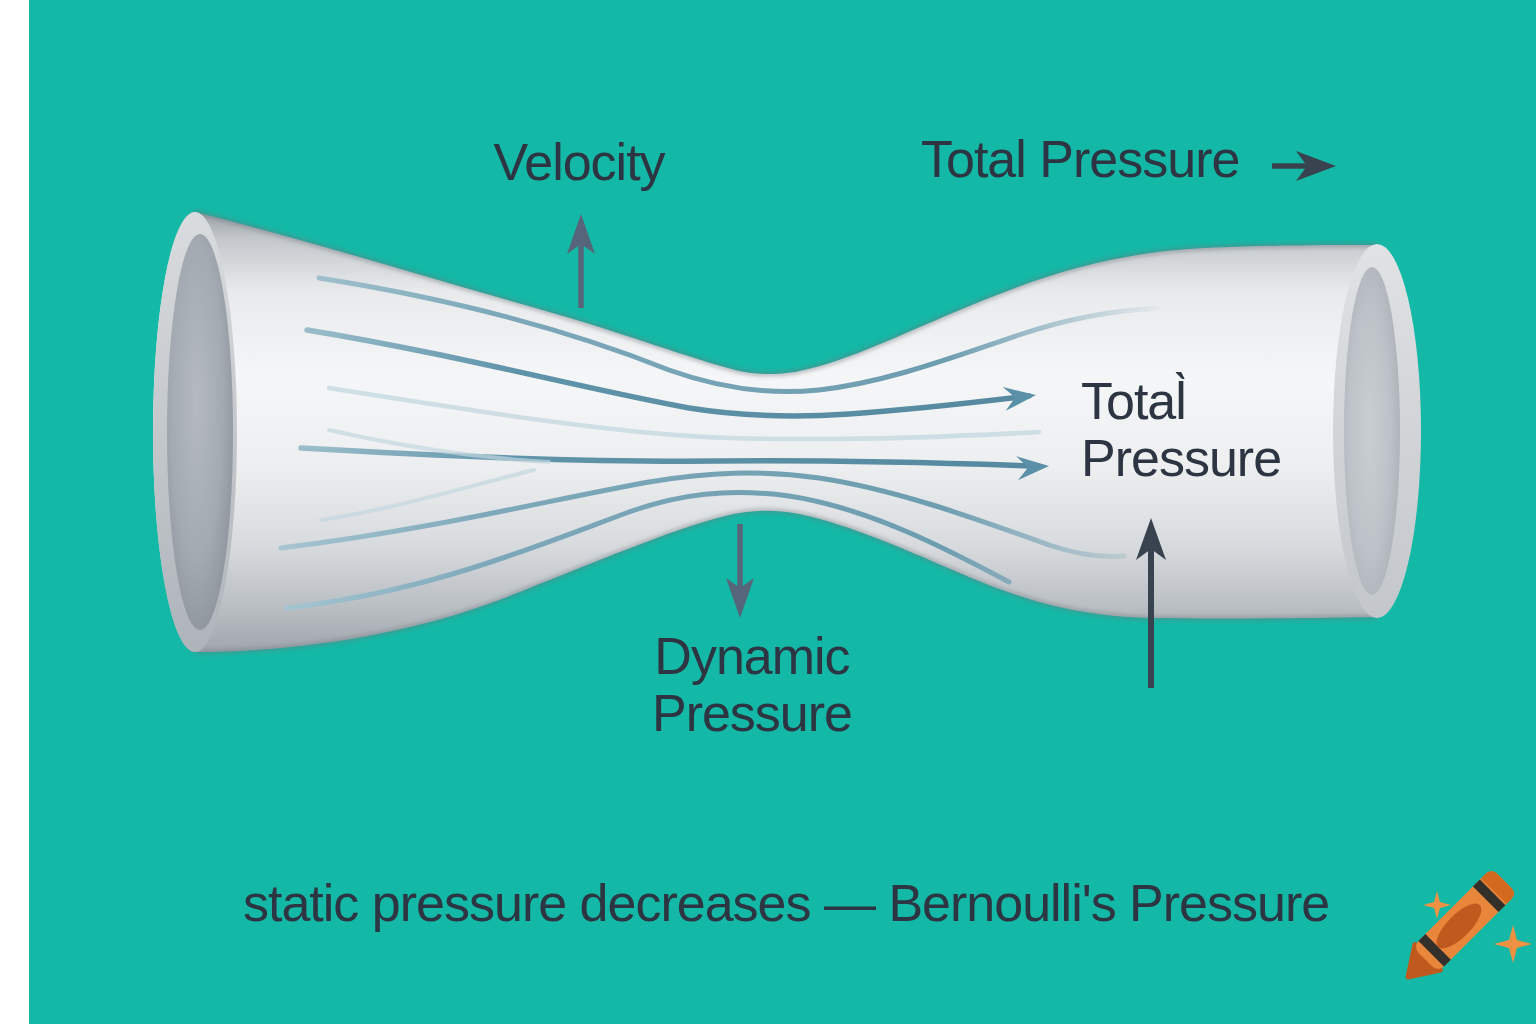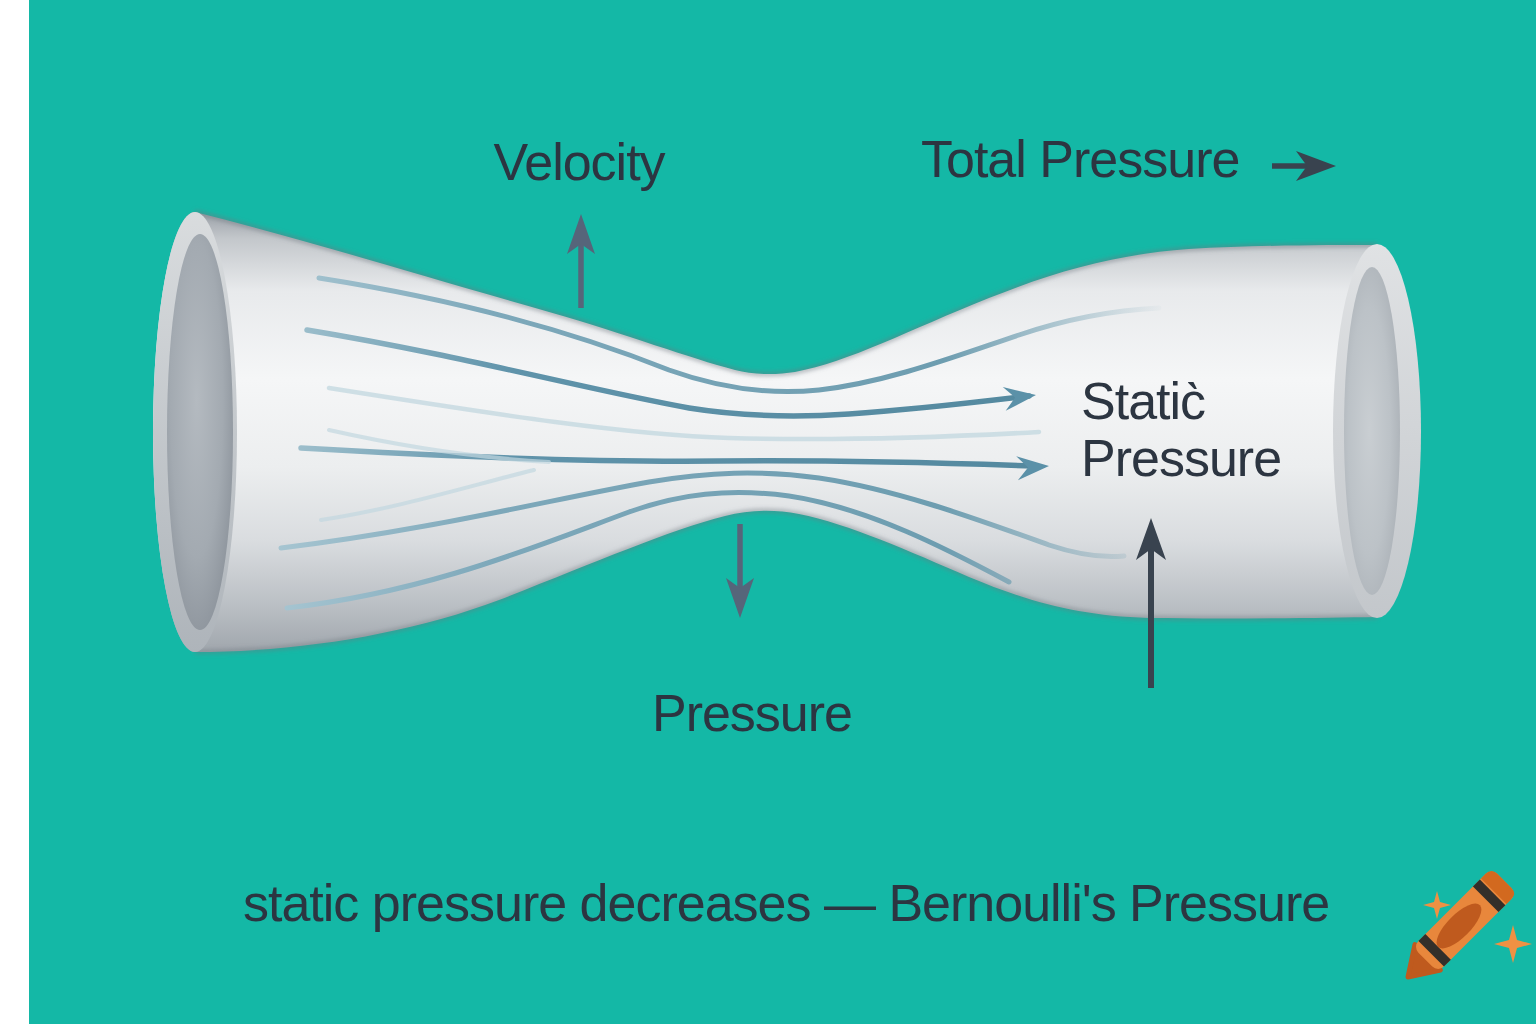--- a/index.html
+++ b/index.html
@@ -175,26 +175,26 @@
       <polygon points="0,-14 3,-3 14,0 3,3 0,14 -3,3 -14,0 -3,-3" transform="translate(1408,905)" fill="#ef9143"></polygon>
       <polygon points="0,-19 4,-4 19,0 4,4 0,19 -4,4 -19,0 -4,-4" transform="translate(1484,944)" fill="#ef9143"></polygon>
     </g>
   </svg>
 
   <div class="lbl center" style="left:400px;top:134px;width:300px">Velocity</div>
 
   <div class="lbl" style="left:892px;top:131px">Total Pressure</div>
 
   <div class="lbl" style="left:1052px;top:373px">
-    <span>Static̀</span><br>
+    <span>Total̀</span><br>
     <span>Pressure</span>
   </div>
 
   <div class="lbl center" style="left:573px;top:628px;width:300px">
-    <br>
+    <span>Dynamic</span><br>
     <span>Pressure</span>
   </div>
 
   <div class="caption">
     <br>
     <span>static pressure decreases — Bernoulli's Pressure</span>
   </div>
 
 </div>
 

